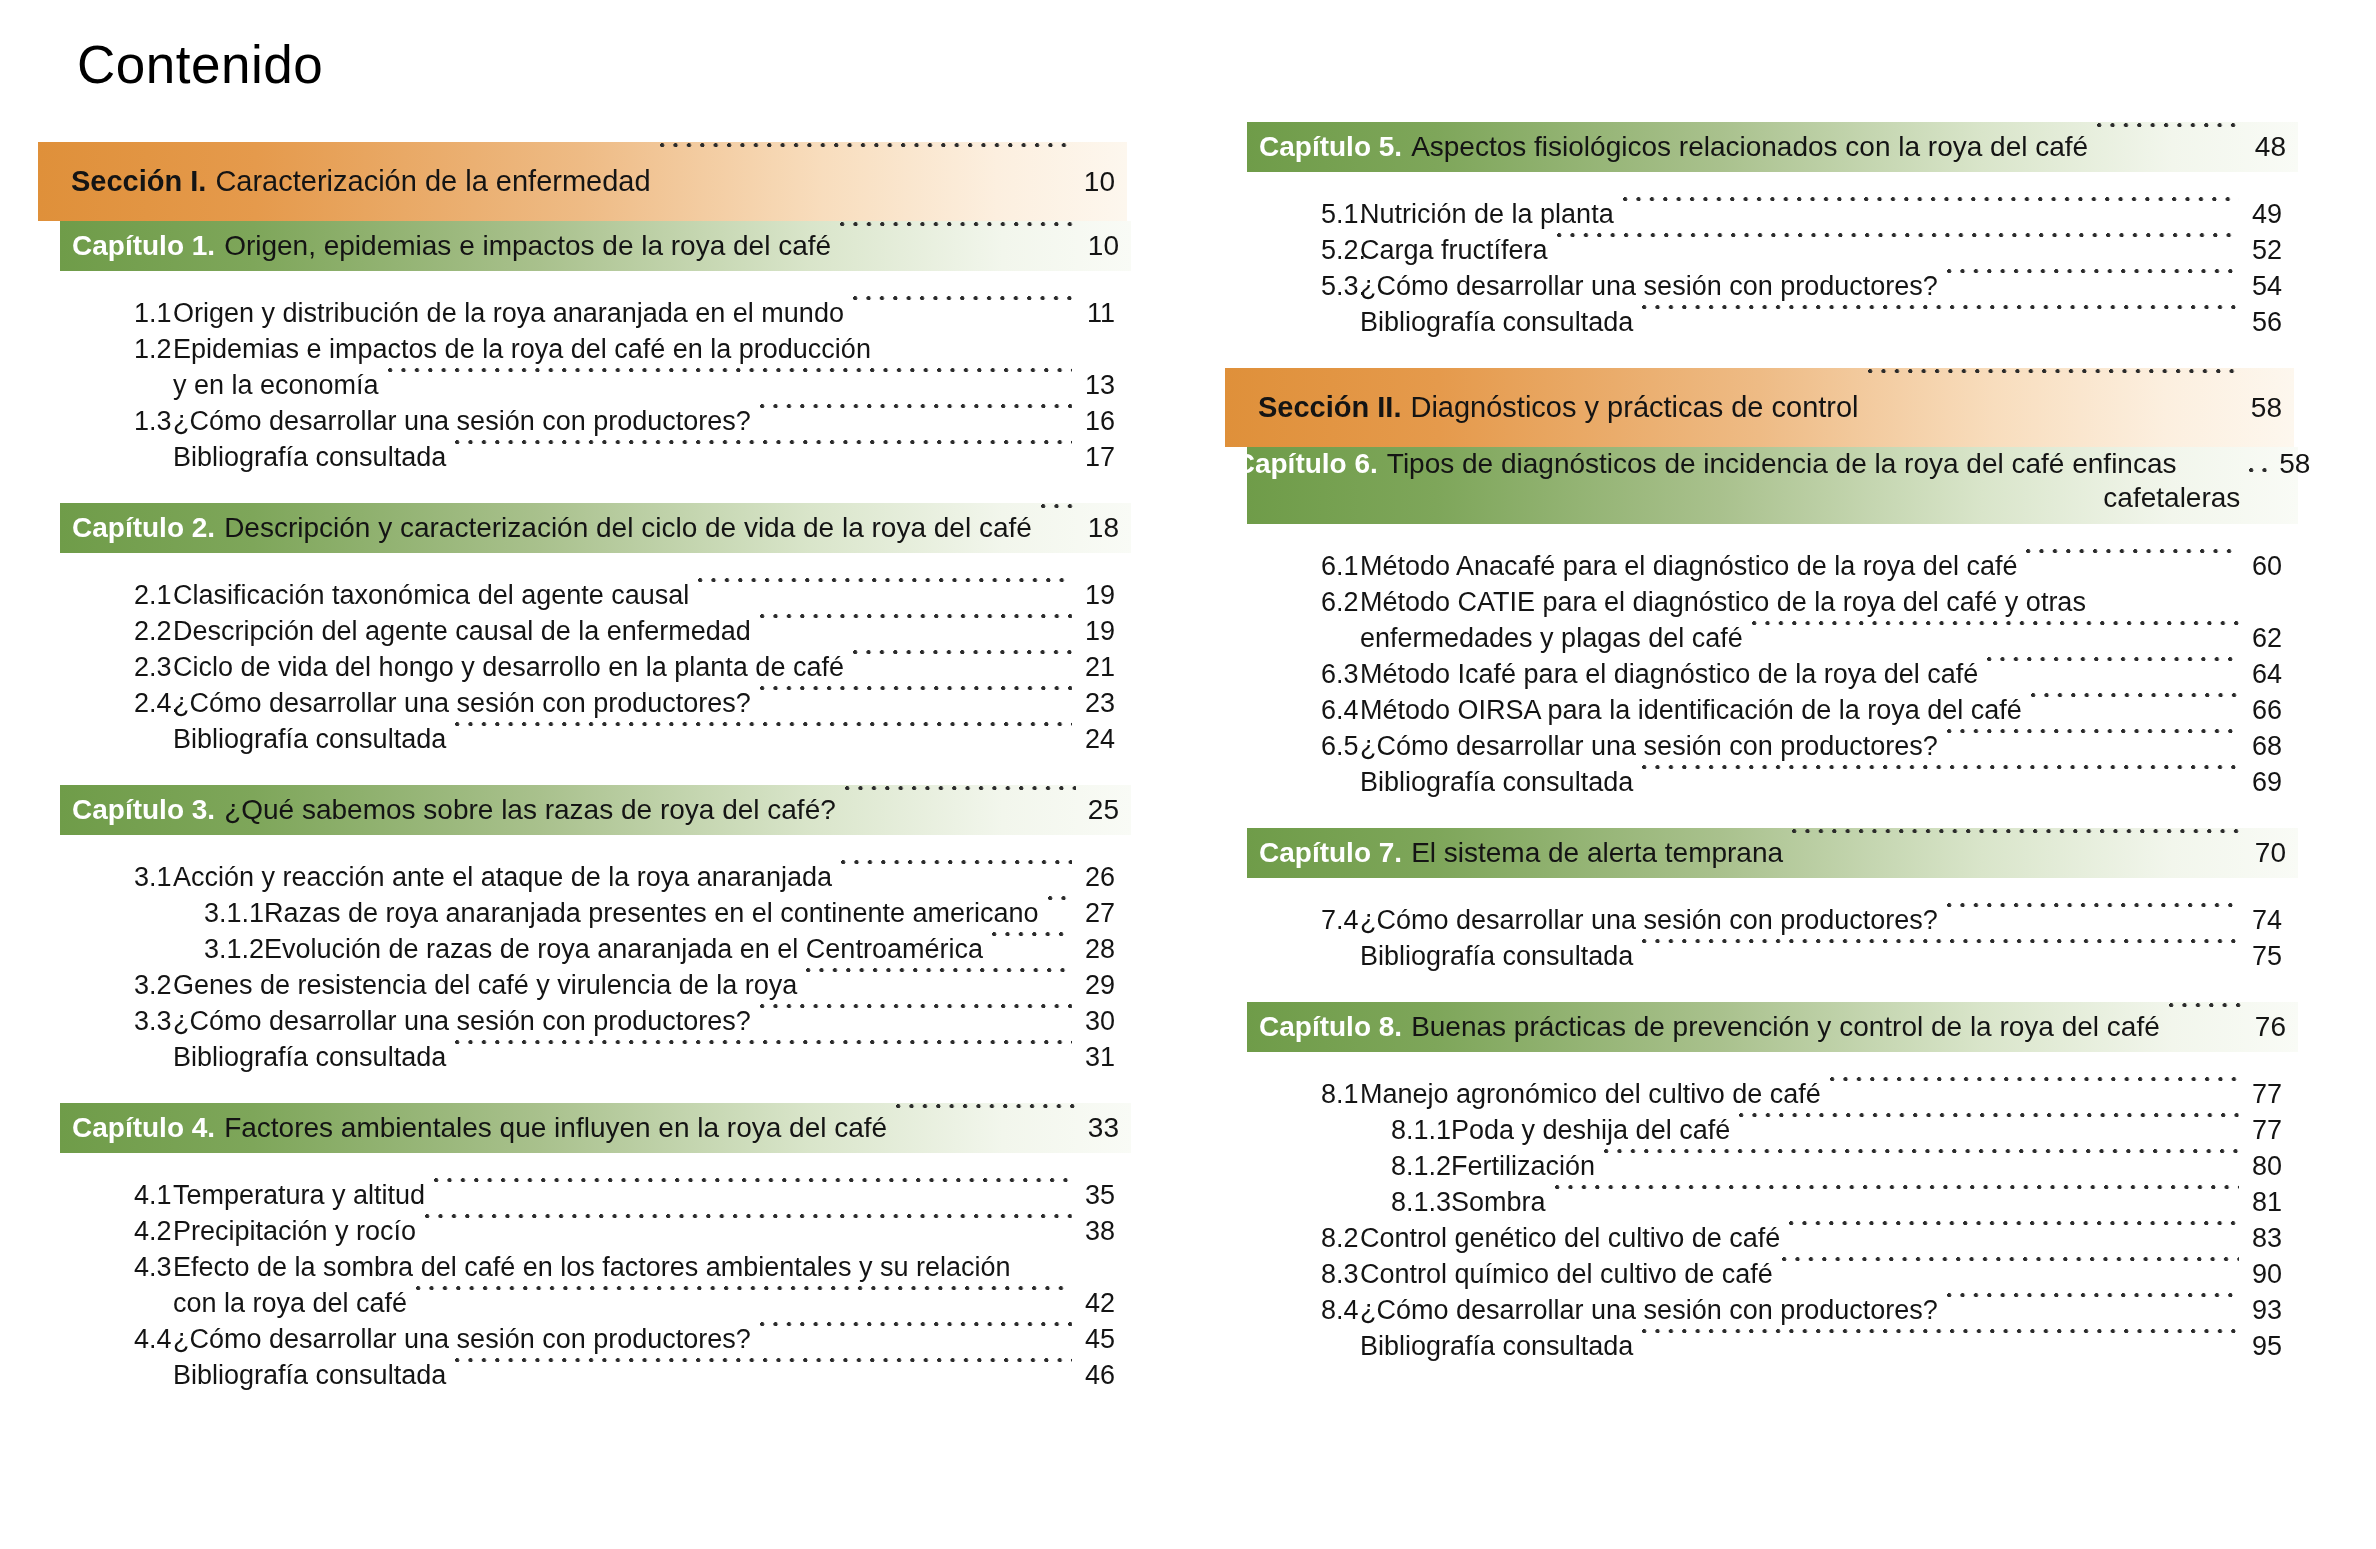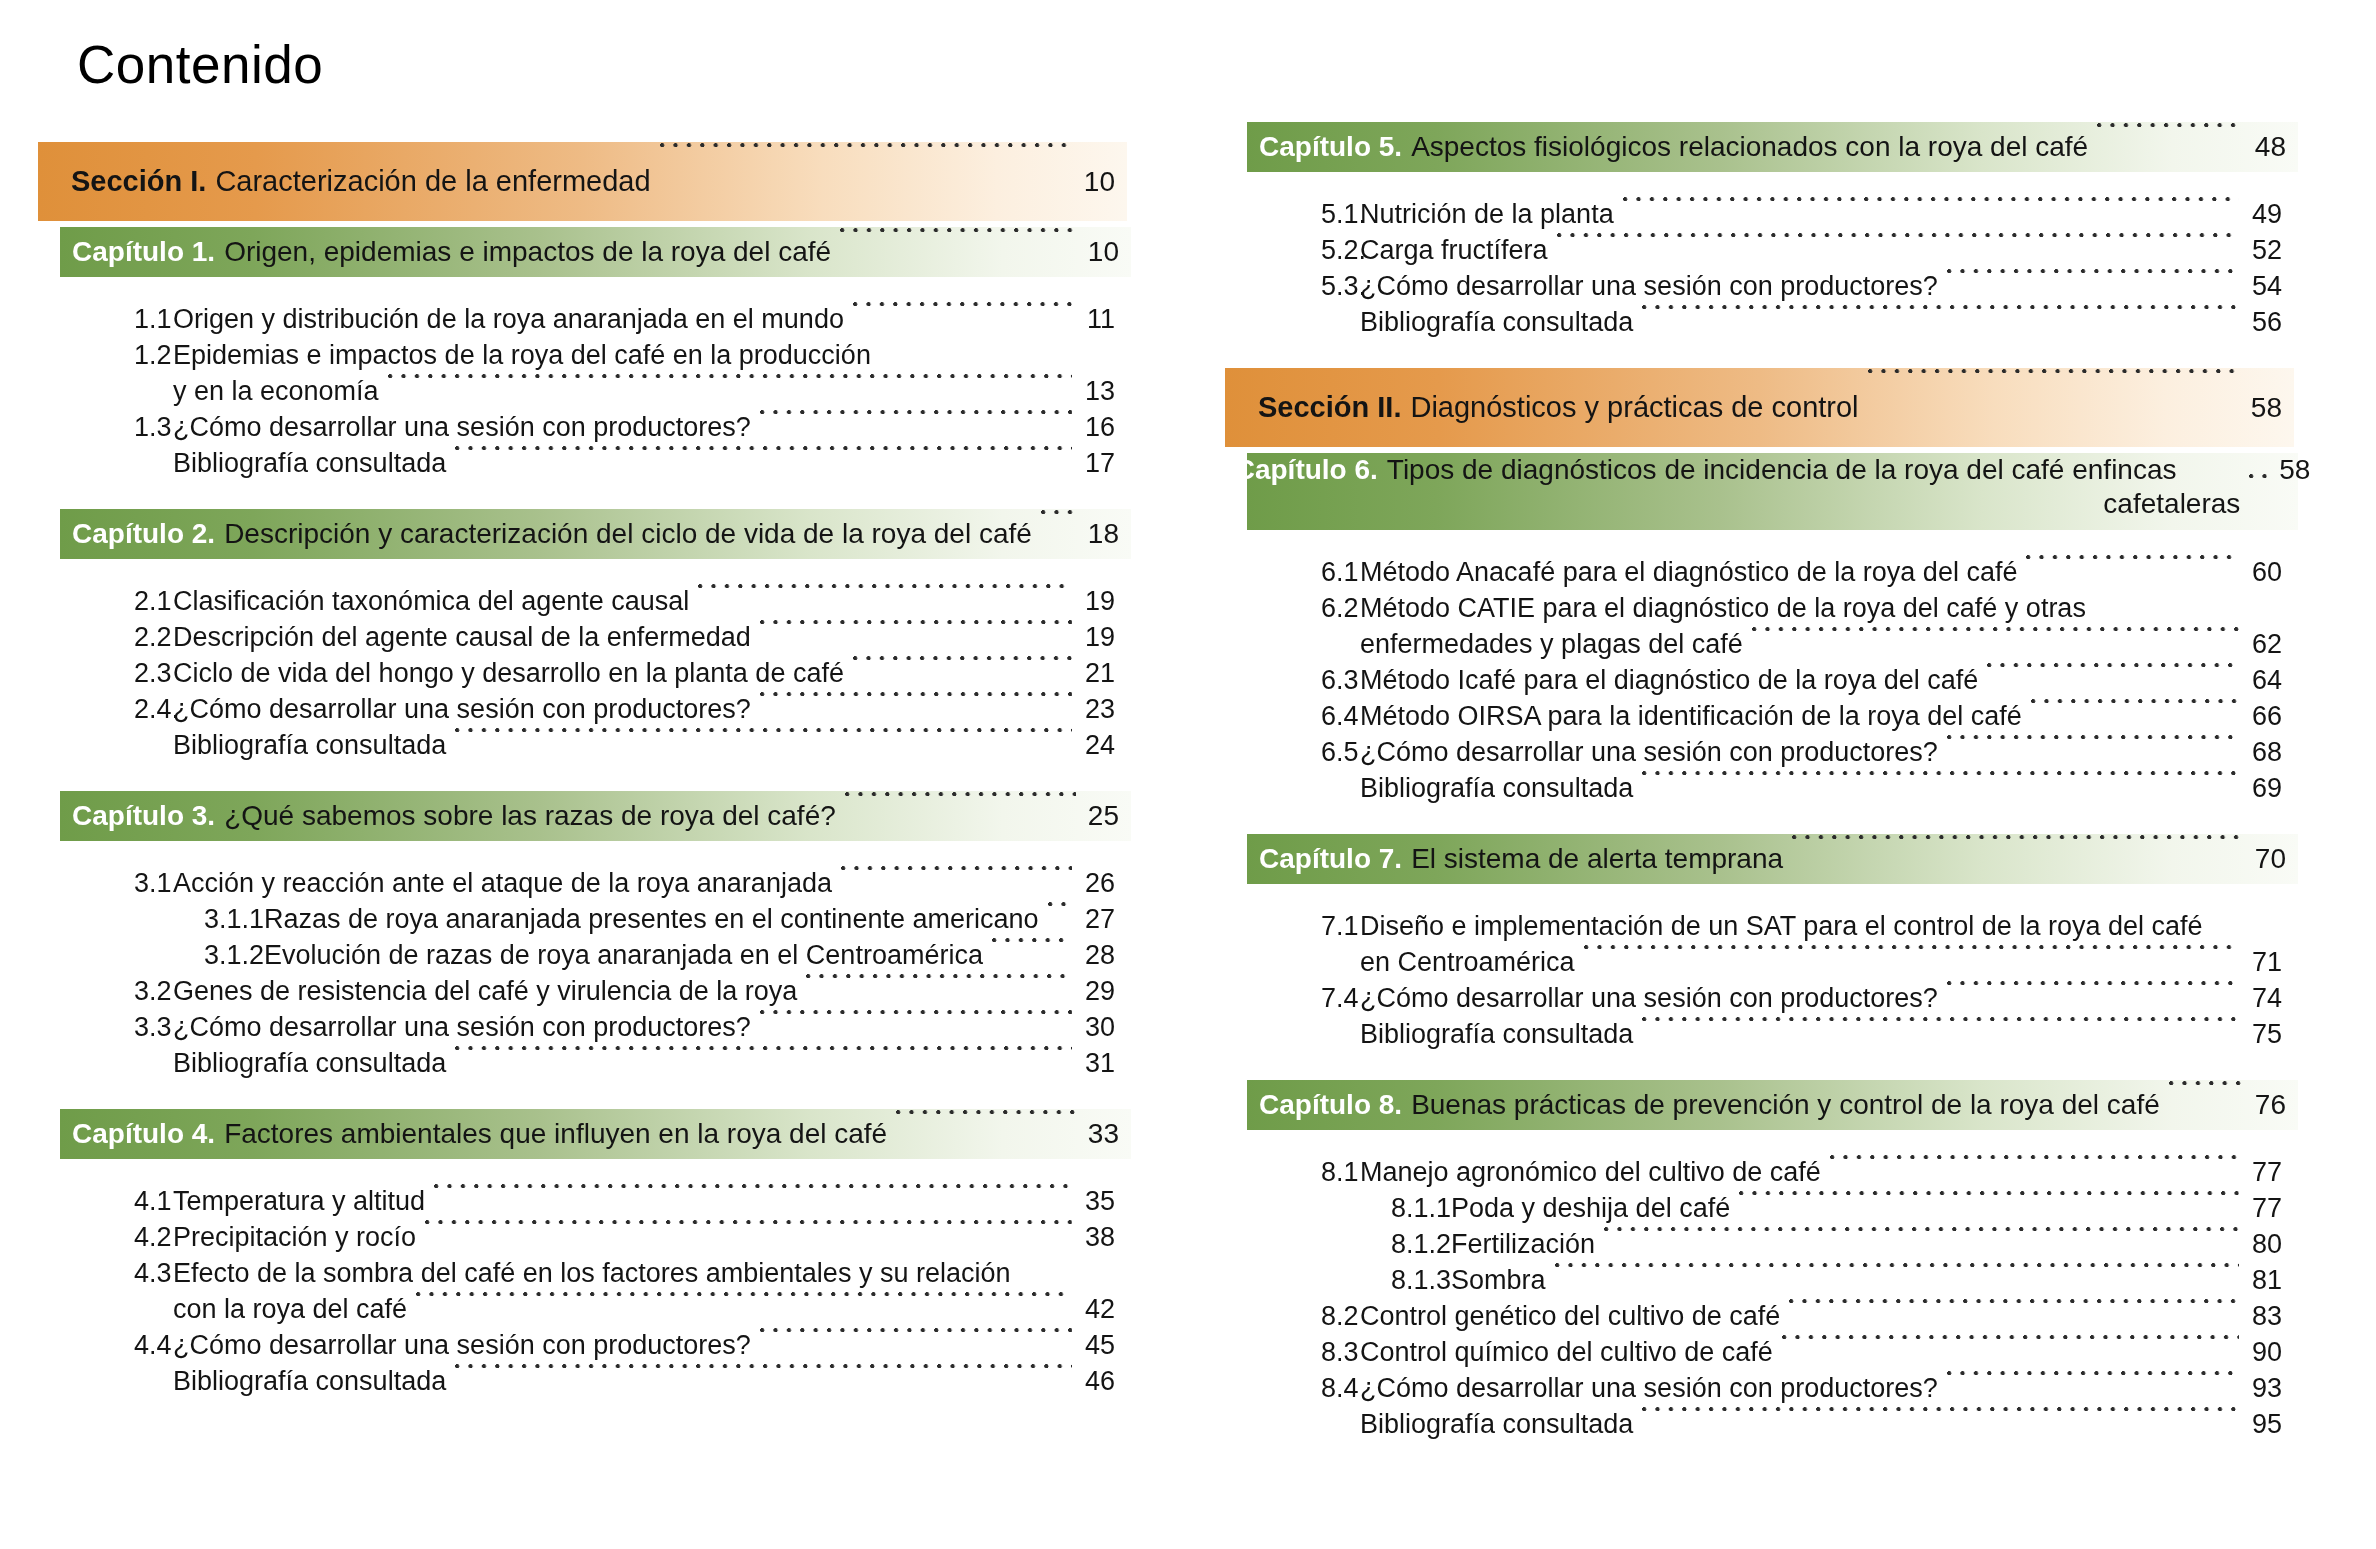--- a/index.html
+++ b/index.html
@@ -18,21 +18,20 @@
   .col-right{left:1225px;top:122px;width:1069px;}
 
   
   .bar{
     display:flex;align-items:center;box-sizing:border-box;
     font-size:28px;
   }
   .bar-section{
     height:79px;width:100%;
     padding:0 12px 0 33px;
-    margin-bottom:6px;
     font-size:29px;
     background:linear-gradient(90deg,#df903a 0%,#e59a4c 20%,#eebb85 50%,#f8ddbd 72%,#fcefdf 88%,#fdf7ee 100%);
   }
   .bar-chapter{
     height:50px;margin-left:22px;width:calc(100% - 18px);
     padding:0 12px 0 12px;
     background:linear-gradient(90deg,#6f9c49 0%,#7ea65a 18%,#a9c18d 45%,#d9e5ca 70%,#f2f6ec 88%,#f9fbf6 100%);
   }
   .bar-chapter.two{
     height:77px;flex-direction:row;justify-content:center;align-items:stretch;
@@ -384,31 +383,20 @@
         </div>
       </div>
       <div class="bar bar-chapter">
         <span class="lbl-chapter">Capítulo 7.</span>
         <span class="ttl">El sistema de alerta temprana</span>
         <span class="dots"></span>
         <span class="pg">70</span>
       </div>
       <div class="items">
         <div class="entry">
-          <span class="num">7.1</span>
-          <div class="line">
-            <span class="txt">Diseño e implementación de un SAT para el control de la roya del café</span>
-          </div>
-          <div class="line">
-            <span class="txt">en Centroamérica</span>
-            <span class="dots"></span>
-            <span class="pg">71</span>
-          </div>
-        </div>
-        <div class="entry">
           <span class="num">7.4</span>
           <div class="line">
             <span class="txt">¿Cómo desarrollar una sesión con productores?</span>
             <span class="dots"></span>
             <span class="pg">74</span>
           </div>
         </div>
         <div class="entry">
           <div class="line">
             <span class="txt">Bibliografía consultada</span>

